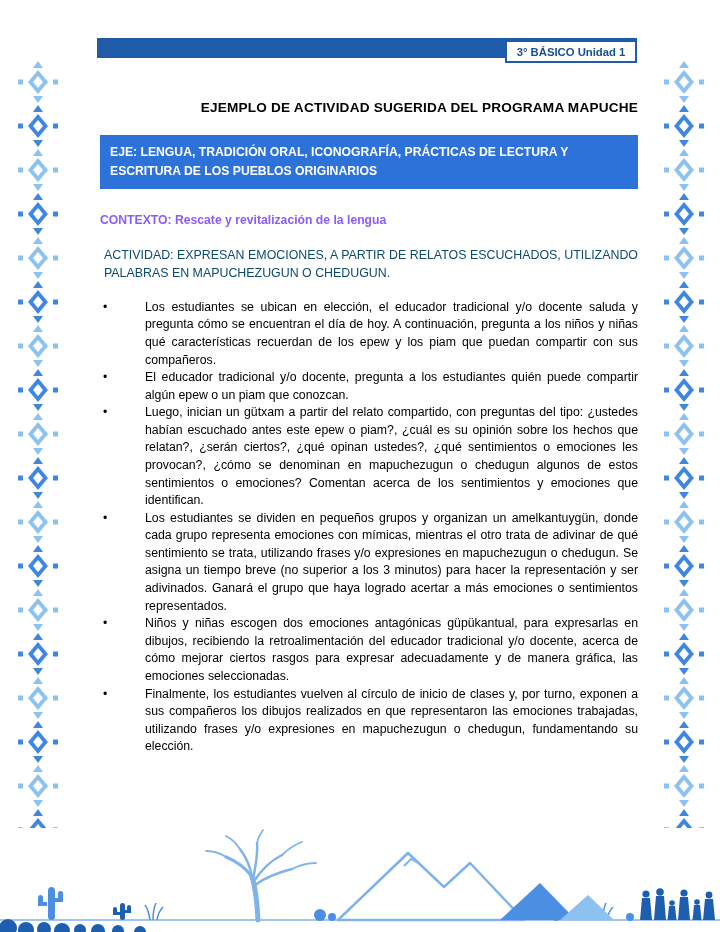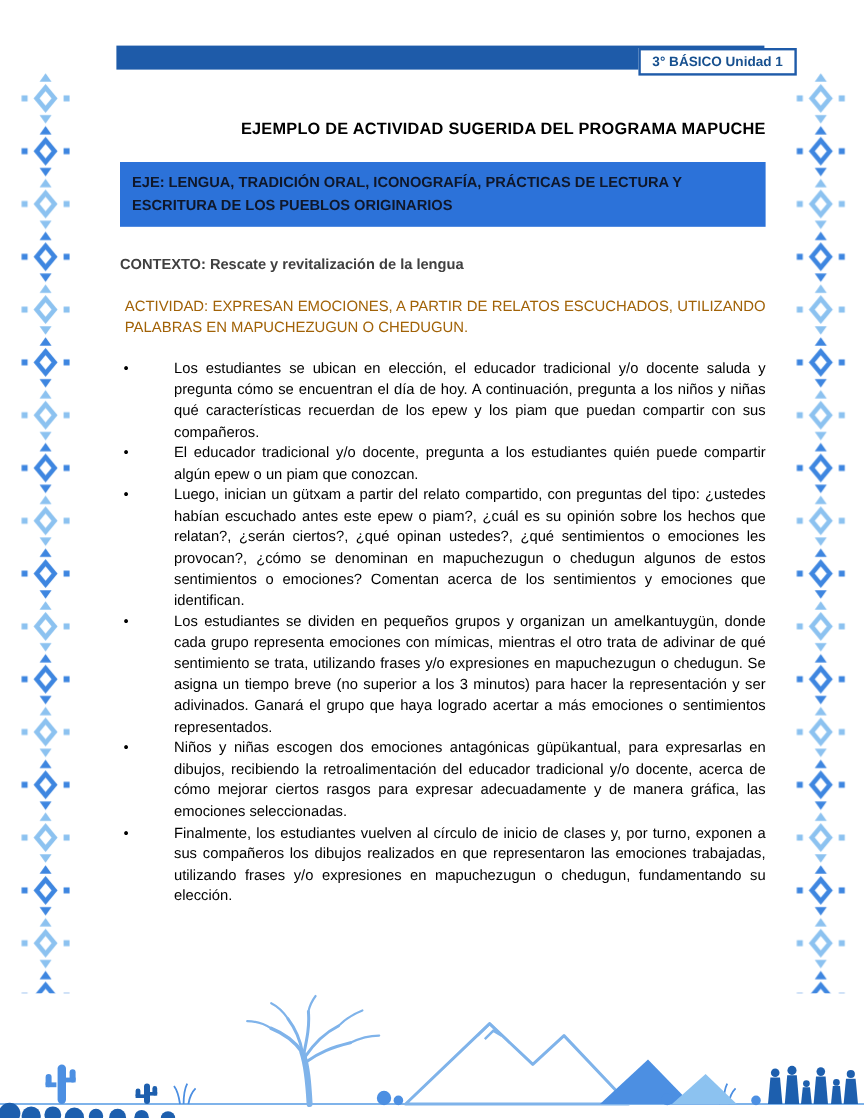--- a/index.html
+++ b/index.html
@@ -1,34 +1,34 @@
 <!DOCTYPE html>
 <html><head>
 <meta charset="utf-8">
 <style>
   * { margin:0; padding:0; box-sizing:border-box; }
   html,body { background:#ffffff; }
   body { font-family:"Liberation Sans", sans-serif; }
   .page { position:relative; width:720px; height:932px; background:#fff; overflow:hidden; margin:0 auto; }
 
   .top-bar { position:absolute; left:97px; top:38px; width:540px; height:20px; background:#1E5BA9; }
-  .unit-box { position:absolute; left:532px; top:40px; width:132px; height:23px; background:#fff;
+  .unit-box { position:absolute; left:505px; top:40px; width:132px; height:23px; background:#fff;
               border:2px solid #1E5BA9; display:flex; align-items:center; justify-content:center; }
   .unit-text { font-size:11.3px; font-weight:bold; color:#17508F; white-space:nowrap; }
 
   .border { position:absolute; top:60px; width:44px; height:768px; }
   .border.left  { left:16px; }
   .border.right { right:14px; }
 
   .content { position:absolute; left:100px; width:538px; top:100px; }
   .title { text-align:right; font-weight:bold; font-size:13.6px; color:#000; letter-spacing:.2px; }
-  .eje-box { margin-top:20px; background:#2C72D9; color:#0f172a; font-weight:bold;
+  .eje-box { margin-top:20px; background:#2C72D9; color:#ffffff; font-weight:bold;
              font-size:12.2px; line-height:1.55; padding:8px 10px; }
-  .contexto { margin-top:24px; color:#404040; font-weight:bold; font-size:12.2px; }
-  .actividad { margin-top:20px; font-size:12.4px; line-height:1.45; color:#a16207; text-align:justify; padding-left:4px; }
+  .contexto { margin-top:24px; color:#8b5cf6; font-weight:bold; font-size:12.2px; }
+  .actividad { margin-top:20px; font-size:12.4px; line-height:1.45; color:#0c4a6e; text-align:justify; padding-left:4px; }
   .ejemplos { margin-top:24px; font-size:12.4px; color:#000; }
   .bullets { margin-top:16px; }
   .bullet { display:flex; font-size:12.3px; line-height:1.43; color:#000; }
   .bullet .dot { flex:0 0 45px; width:45px; padding-left:3px; }
   .bullet .btext { flex:1; text-align:justify; }
 
   .footer-art { position:absolute; left:0; bottom:0; width:720px; height:105px; display:block; }
 </style>
 </head>
 <body>

